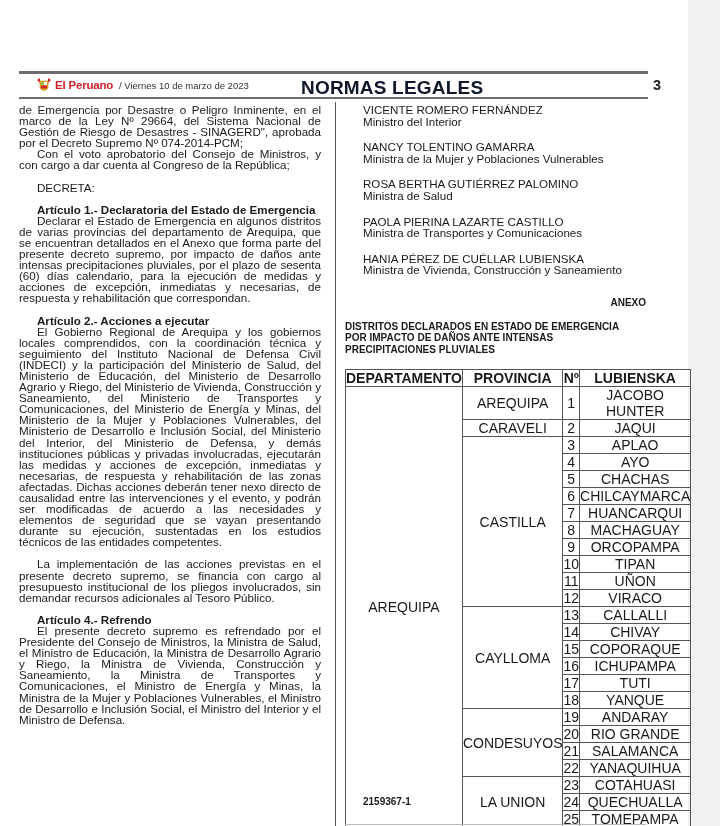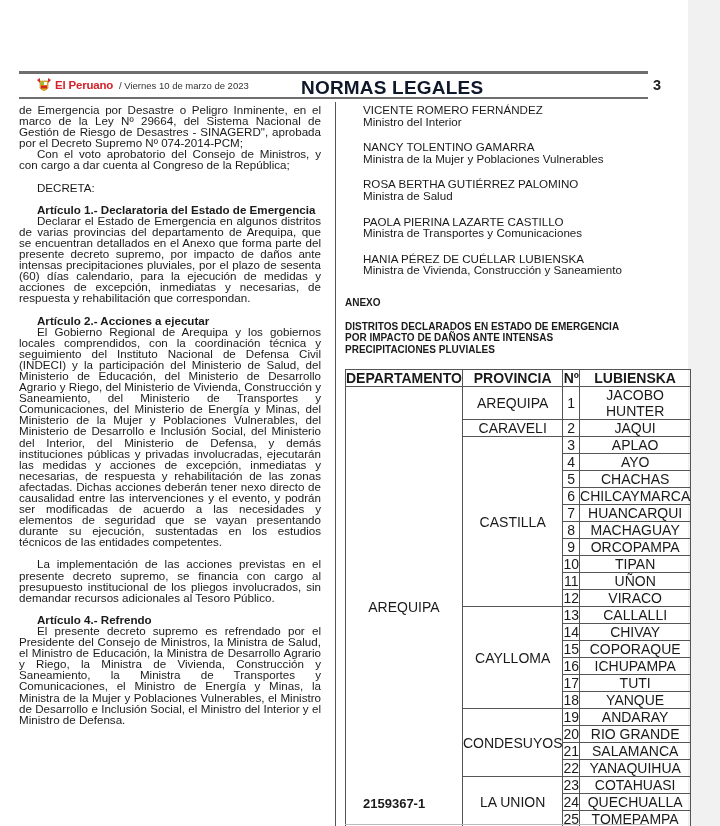--- a/index.html
+++ b/index.html
@@ -19,27 +19,27 @@
   .col-left { position:absolute; left:19px; top:104px; width:302px; font-size:11.6px; line-height:11.1px; text-align:justify; }
   .col-left p { margin:0; }
   .ind { text-indent:18px; }
   .col-left .gap { height:11px; }
   .art { font-weight:bold; text-indent:18px; }
   .decreta { text-indent:18px; }
   .col-right { position:absolute; left:363px; top:104px; width:290px; font-size:11.6px; line-height:11.6px; }
   .sig { margin-bottom:14px; }
   .sig .nm { display:block; }
   .sig .rl { display:block; }
-  .anexo { position:absolute; left:345px; top:297px; width:301px; text-align:left; font-weight:bold; font-size:10px; }
+  .anexo { position:absolute; left:345px; top:297px; width:301px; text-align:right; font-weight:bold; font-size:10px; }
   .anexo-title { position:absolute; left:345px; top:321px; width:301px; font-weight:bold; font-size:10px; line-height:11.3px; }
   table.anx { position:absolute; left:345px; top:369px; border-collapse:collapse; font-size:14px; }
   table.anx th, table.anx td { border:1px solid #555; padding:0; height:15px; text-align:center; vertical-align:middle; font-weight:normal; }
   table.anx th { font-weight:bold; height:15px; }
   .c1 { width:86px; } .c2 { width:87px; } .c3 { width:30px; } .c4 { width:94px; }
-  .code { position:absolute; left:363px; top:796px; font-size:13px; font-weight:bold; }
+  .code { position:absolute; left:363px; top:796px; font-size:10px; font-weight:bold; }
   .rule-end { position:absolute; left:345px; top:824px; width:301px; height:1px; background:#bbb; }
 </style>
 </head>
 <body>
 
 <div class="right-panel"></div>
 
 <div class="page">
   <div class="rule top"></div>
   <div class="header">

